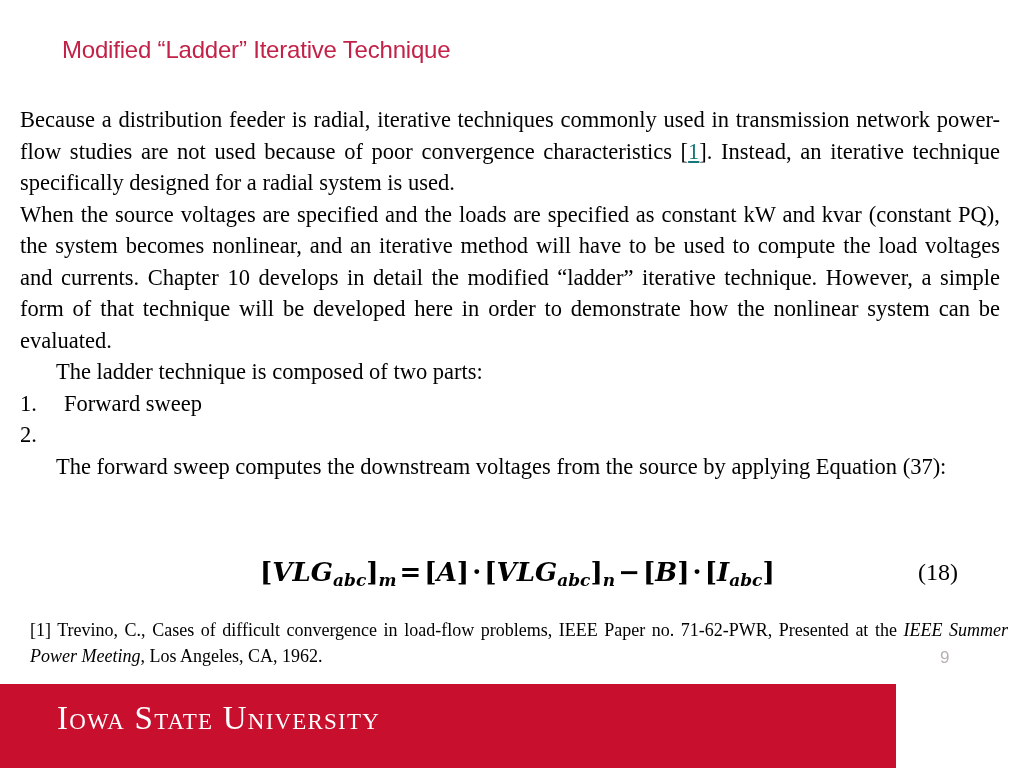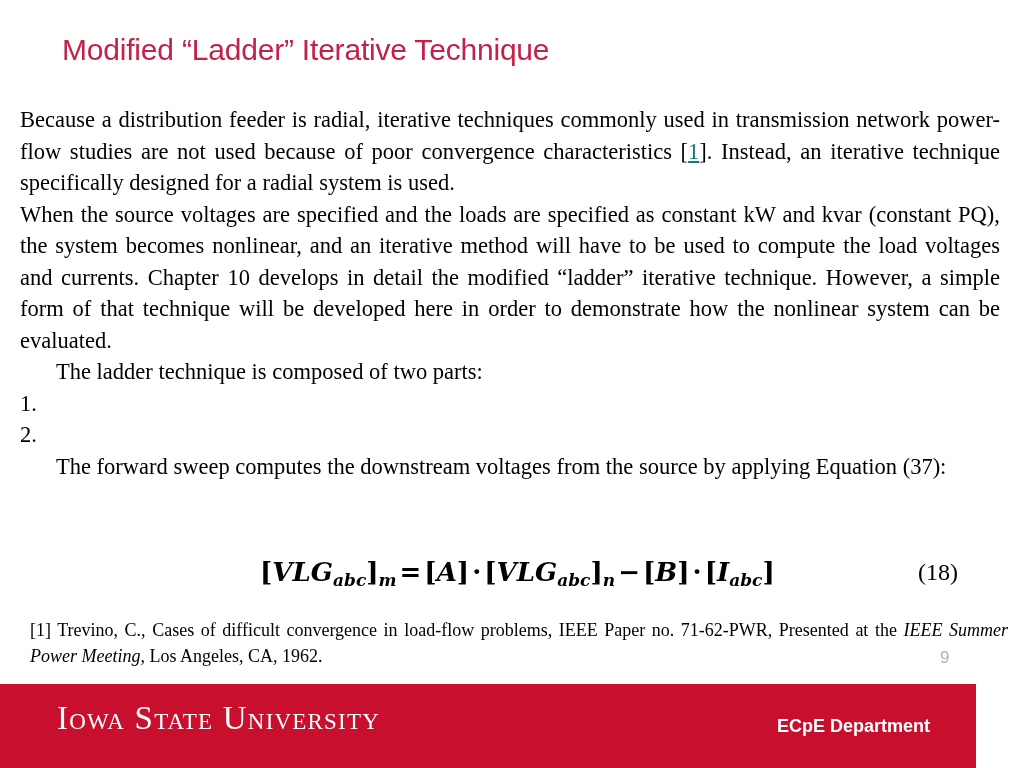--- a/index.html
+++ b/index.html
@@ -16,21 +16,21 @@
     color: #000000;
   }
 
   
   #slide-title {
     position: absolute;
     left: 62px;
     top: 30px;
     width: 900px;
     font-family: "Liberation Sans", "DejaVu Sans", sans-serif;
-    font-size: 30px;
+    font-size: 24px;
     font-weight: 400;
     letter-spacing: -0.2px;
     color: #C32248;
     white-space: nowrap;
     line-height: 40px;
   }
 
   
   #body-region {
     position: absolute;
@@ -141,21 +141,21 @@
     font-size: 17px;
     color: #b9b0b2;
     font-family: "Liberation Sans", "DejaVu Sans", sans-serif;
   }
 
   
   #footer-bar {
     position: absolute;
     left: 0;
     top: 684px;
-    width: 976px;
+    width: 896px;
     height: 84px;
     background: #C8102E;
   }
   #isu-wordmark {
     position: absolute;
     left: 57px;
     top: 16px;
     color: #ffffff;
     font-family: "Liberation Serif", "DejaVu Serif", serif;
     font-size: 33px;
@@ -183,34 +183,34 @@
 
   <p class="para"><span>Because a distribution feeder is radial, iterative techniques commonly used in transmission network power-flow studies are not used because of poor convergence characteristics [</span><a href="#" class="ref-link">1</a><span>]. Instead, an iterative technique specifically designed for a radial system is used.</span></p>
 
   <p class="para">When the source voltages are specified and the loads are specified as constant kW and kvar (constant PQ), the system becomes nonlinear, and an iterative method will have to be used to compute the load voltages and currents. Chapter 10 develops in detail the modified “ladder” iterative technique. However, a simple form of that technique will be developed here in order to demonstrate how the nonlinear system can be evaluated.</p>
 
   <p class="para last-line-left">The ladder technique is composed of two parts:</p>
 
   <ul class="num-list">
     <li>
       <span class="marker">1.</span>
+      <span>Forward sweep</span>
     </li>
     <li>
       <span class="marker">2.</span>
     </li>
   </ul>
 
   <p class="para last-line-left">The forward sweep computes the downstream voltages from the source by applying Equation (37):</p>
 </div>
 
 <div id="equation-row">
   <div id="equation-main"><span class="up">[</span><span>VLG</span><span class="sub">abc</span><span class="up">]</span><span class="sub">m</span><span class="op">=</span><span class="up">[</span><span>A</span><span class="up">]</span><span class="op">·</span><span class="up">[</span><span>VLG</span><span class="sub">abc</span><span class="up">]</span><span class="sub">n</span><span class="op">−</span><span class="up">[</span><span>B</span><span class="up">]</span><span class="op">·</span><span class="up">[</span><span>I</span><span class="sub">abc</span><span class="up">]</span></div>
   <div id="equation-number">(18)</div>
 </div>
 
 <div id="reference-note"><span>[1] Trevino, C., Cases of difficult convergence in load-flow problems, IEEE Paper no. 71-62-PWR, Presented at the </span><span class="ital">IEEE Summer Power Meeting</span><span>, Los Angeles, CA, 1962.</span></div>
 
 <div id="page-number">9</div>
 
 <div id="footer-bar">
   <div id="isu-wordmark">Iowa State University</div>
-  <div id="dept-label">ECpE Department</div>
 </div>
 
 </body></html>

